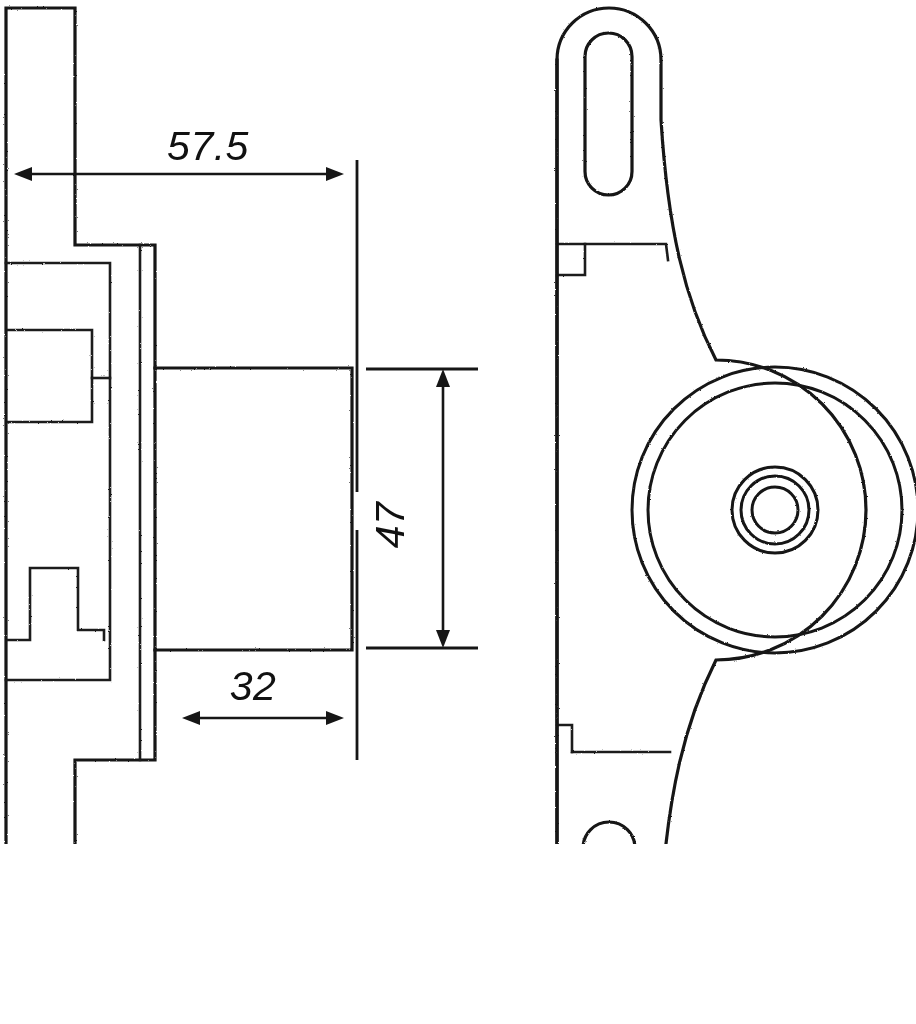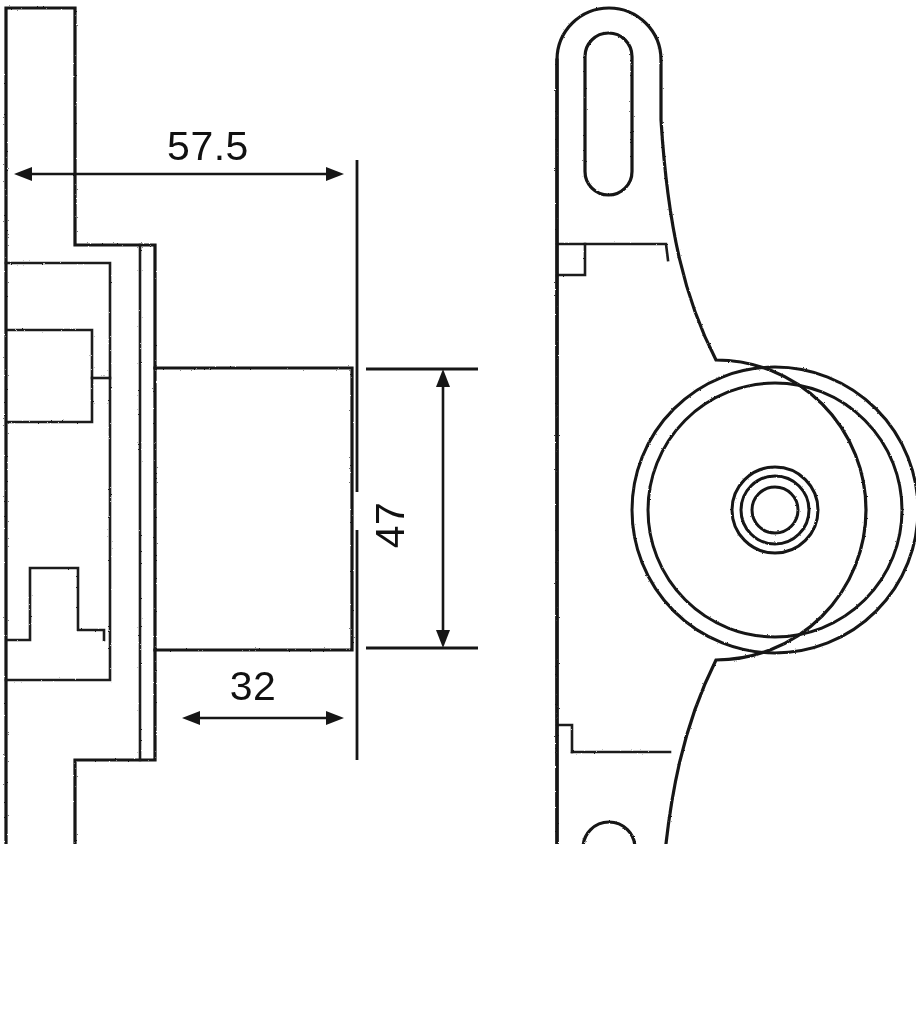--- a/index.html
+++ b/index.html
@@ -10,20 +10,21 @@
   }
   body {
     font-family: "Liberation Sans", sans-serif;
   }
   #drawing-root {
     position: relative;
     width: 916px;
     height: 844px;
     background: #8b5cf6;
     overflow: hidden;
+    font-style: italic;
   }
   #drawing-svg {
     display: block;
     width: 916px;
     height: 1024px;
   }
   .dim-text {
     font-family: "Liberation Sans", sans-serif;
     font-size: 41px;
     font-weight: 400;

